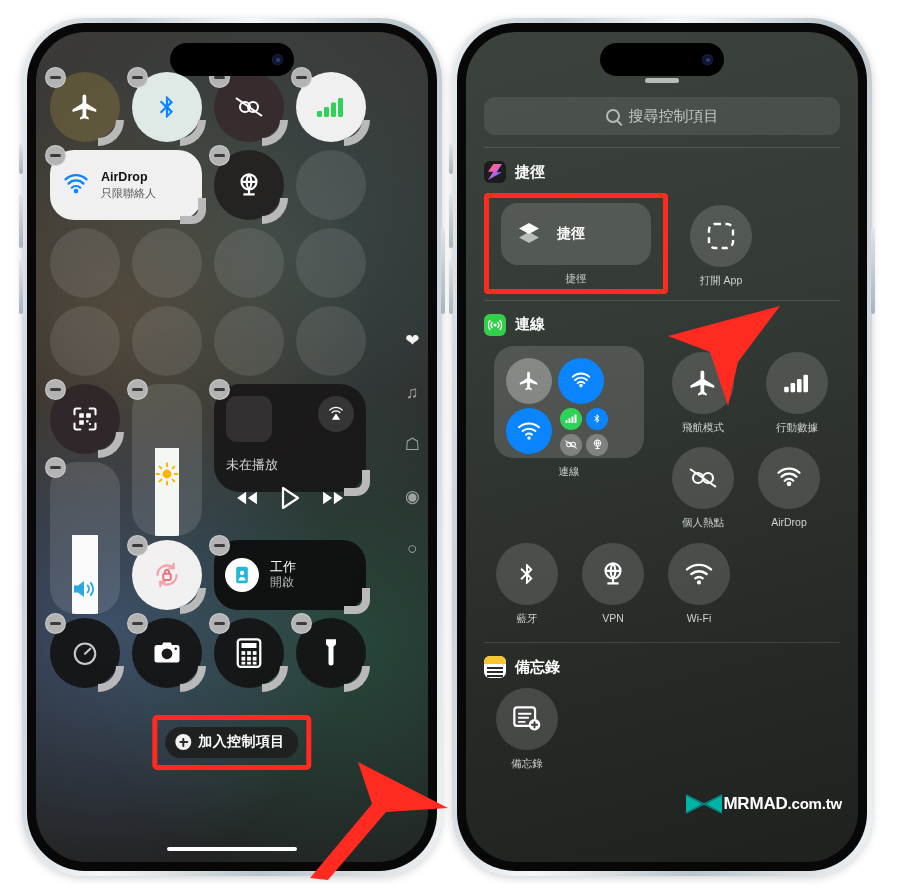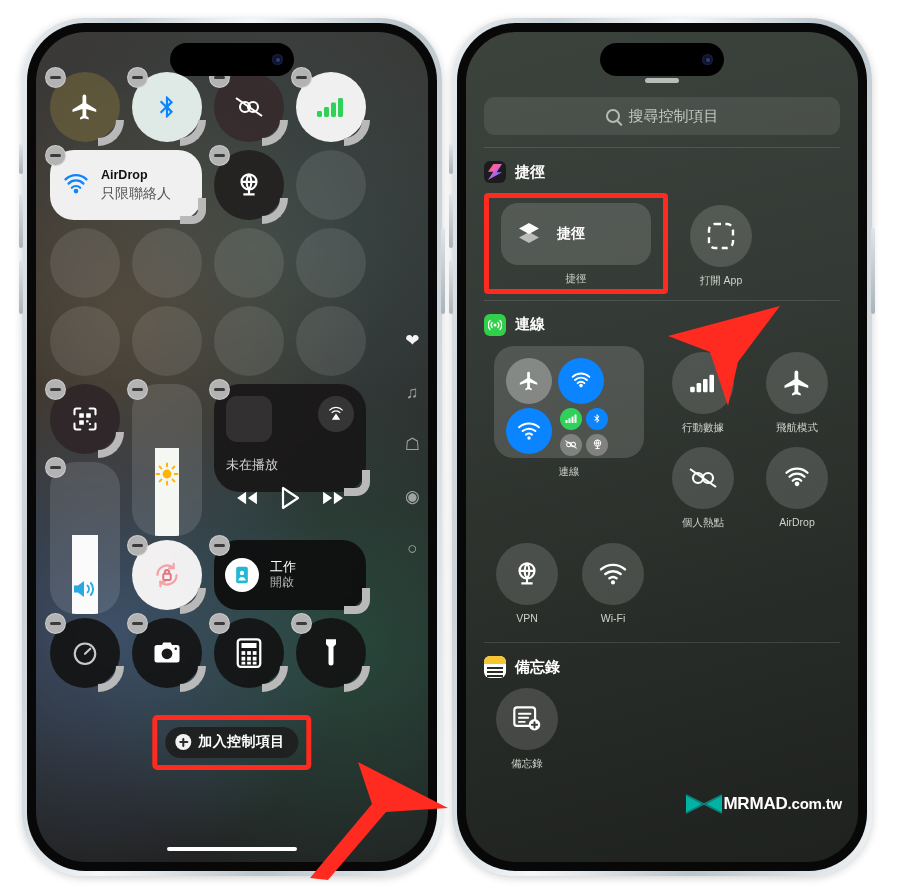--- a/index.html
+++ b/index.html
@@ -238,21 +238,21 @@
                 <svg width="28" height="28" viewBox="0 0 24 24">
                   <g fill="none" stroke="#0a84ff" stroke-width="1.9" stroke-linecap="round">
                     <path d="M12 19.2a2 2 0 1 0 0-4 2 2 0 0 0 0 4z" fill="#0a84ff" stroke="none"></path>
                     <path d="M8.4 14.4a5 5 0 0 1 7.2 0"></path>
                     <path d="M5.6 10.8a9 9 0 0 1 12.8 0"></path>
                     <path d="M3 7.2a13 13 0 0 1 18 0"></path>
                   </g>
                 </svg>
                 <div>
                   <div style="color:#111;font-size:12.5px;font-weight:bold;line-height:1.25">AirDrop</div>
-                  <div style="color:#555;font-size:14px;line-height:1.3">只限聯絡人</div>
+                  <div style="color:#555;font-size:11px;line-height:1.3">只限聯絡人</div>
                 </div>
               </div>
               <div class="badge-minus">
                   <i></i>
                 </div>
               <div class="handle"></div>
             </div>
             <div class="slot c2">
               <div class="tile" style="background:rgba(34,32,32,.93)">
                 <svg width="30" height="30" viewBox="0 0 24 24">
@@ -638,39 +638,39 @@
                   </div>
                 </div>
               </div>
               <div class="gal-lbl">連線</div>
             </div>
 
             <div style="display:flex;flex-direction:column;gap:14px;margin-left:6px;margin-top:6px">
               <div style="display:flex;gap:8px">
                 <div class="gal-item">
                   <div class="gal-tile">
+                    <svg width="30" height="30" viewBox="0 0 24 24" fill="#fff">
+                        <path d="M21 16v-2l-8-5V3.5a1.5 1.5 0 0 0-3 0V9l-8 5v2l8-2.5V19l-2 1.5V22l3.5-1 3.5 1v-1.5L13 19v-5.5z"></path>
+                      </svg>
+                  </div>
+                  <div class="gal-lbl">飛航模式</div>
+                </div>
+                <div class="gal-item">
+                  <div class="gal-tile">
                     <svg width="28" height="22" viewBox="0 0 30 24" fill="#fff">
                         <rect x="1" y="16" width="5" height="6" rx="1.3"></rect>
                         <rect x="8" y="12" width="5" height="10" rx="1.3"></rect>
                         <rect x="15" y="7.5" width="5" height="14.5" rx="1.3"></rect>
                         <rect x="22" y="3" width="5" height="19" rx="1.3"></rect>
                       </svg>
                   </div>
                   <div class="gal-lbl">行動數據</div>
                 </div>
-                <div class="gal-item">
-                  <div class="gal-tile">
-                    <svg width="30" height="30" viewBox="0 0 24 24" fill="#fff">
-                        <path d="M21 16v-2l-8-5V3.5a1.5 1.5 0 0 0-3 0V9l-8 5v2l8-2.5V19l-2 1.5V22l3.5-1 3.5 1v-1.5L13 19v-5.5z"></path>
-                      </svg>
-                  </div>
-                  <div class="gal-lbl">飛航模式</div>
-                </div>
-              </div>
-              <div style="display:flex;gap:8px">
+              </div>
+              <div style="display:flex;gap:0">
                 <div class="gal-item">
                   <div class="gal-tile">
                     <svg width="32" height="24" viewBox="0 0 32 24">
                         <g fill="none" stroke="#fff" stroke-width="2.1">
                           <circle cx="11" cy="12" r="5"></circle>
                           <circle cx="21" cy="12" r="5"></circle>
                           <path d="M3 3l26 18"></path>
                         </g>
                       </svg>
                   </div>
@@ -687,20 +687,28 @@
                         </g>
                       </svg>
                   </div>
                   <div class="gal-lbl">AirDrop</div>
                 </div>
               </div>
             </div>
           </div>
 
           <div class="gal-row" style="margin-top:14px">
+            <div class="gal-item">
+              <div class="gal-tile">
+                <svg width="24" height="28" viewBox="0 0 24 24" fill="#fff">
+                    <path d="M11 2v8.2L6.8 6 5.4 7.4 10 12l-4.6 4.6L6.8 18 11 13.8V22h1l5.6-5.6L13.4 12l4.2-4.4L12 2zm2 3.6 1.8 1.8L13 9.2zm0 9.2 1.8 1.8L13 18.4z"></path>
+                  </svg>
+              </div>
+              <div class="gal-lbl">藍牙</div>
+            </div>
             <div class="gal-item">
               <div class="gal-tile">
                 <svg width="30" height="30" viewBox="0 0 24 24">
                     <g fill="none" stroke="#fff" stroke-width="1.7">
                       <circle cx="12" cy="9.5" r="6"></circle>
                       <path d="M6 9.5h12M12 3.5c2.6 3.2 2.6 8.8 0 12M12 3.5c-2.6 3.2-2.6 8.8 0 12M12 15.5v4M7.5 19.5h9"></path>
                     </g>
                   </svg>
               </div>
               <div class="gal-lbl">VPN</div>

